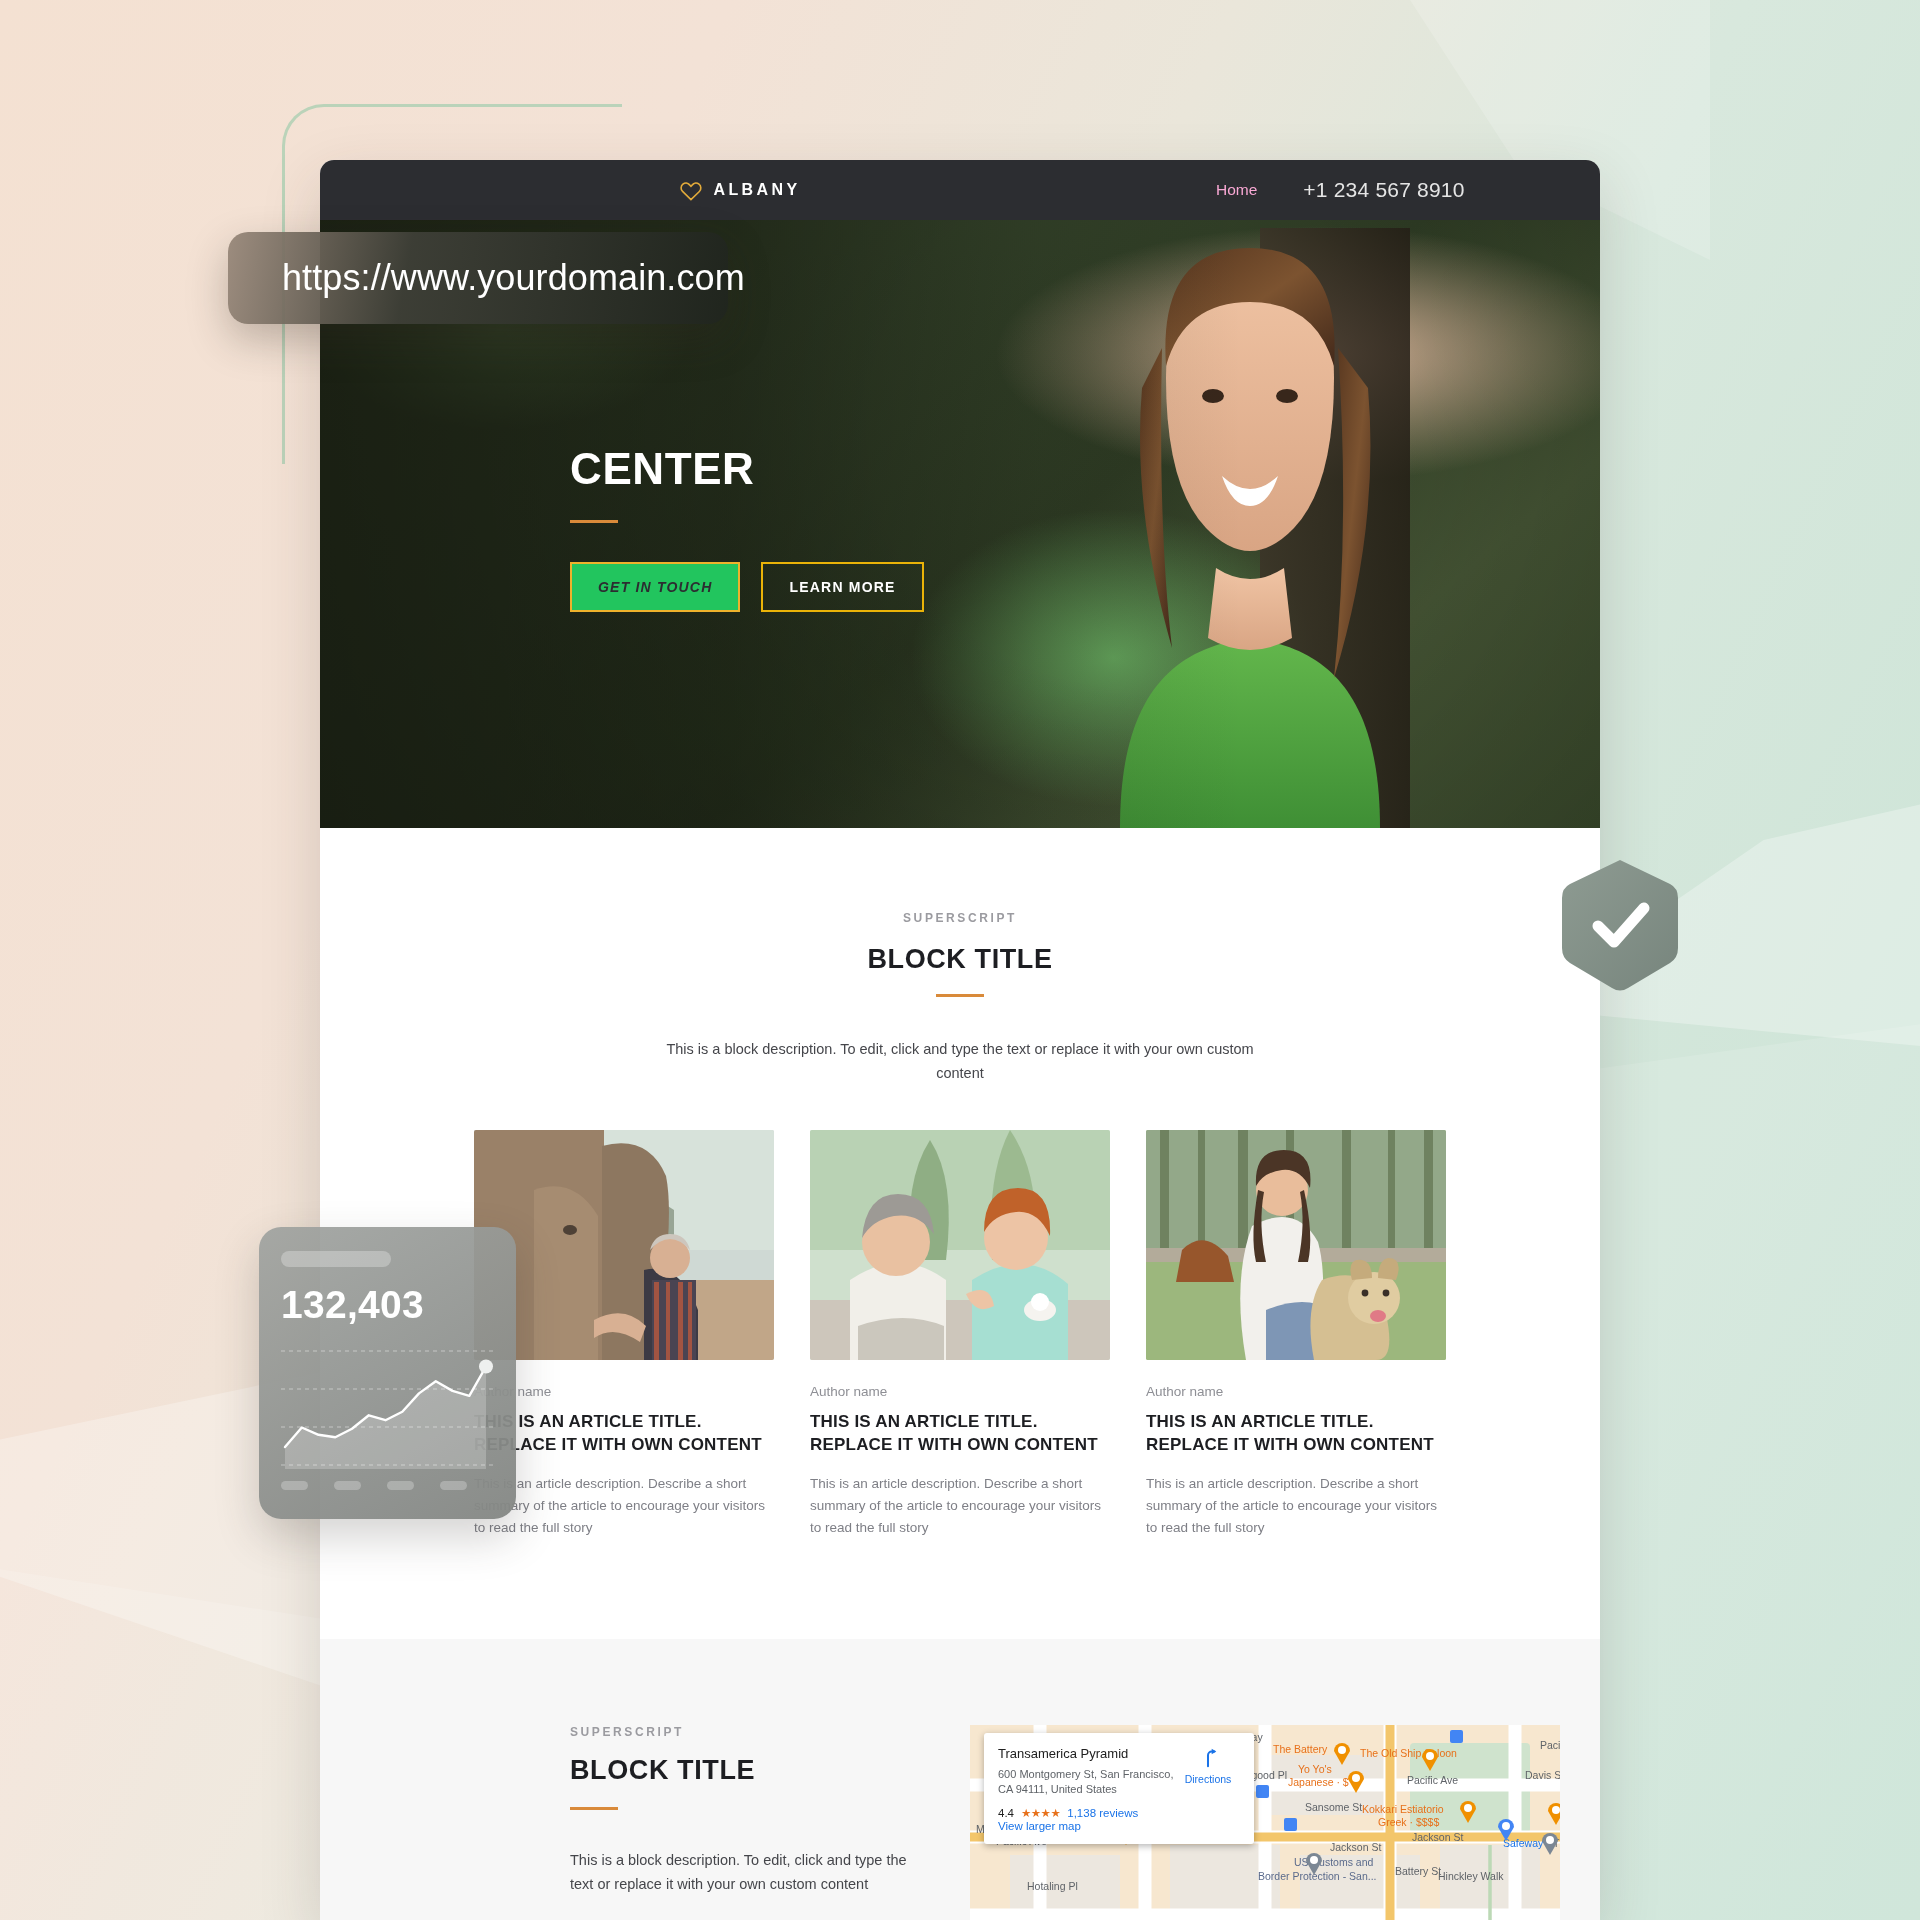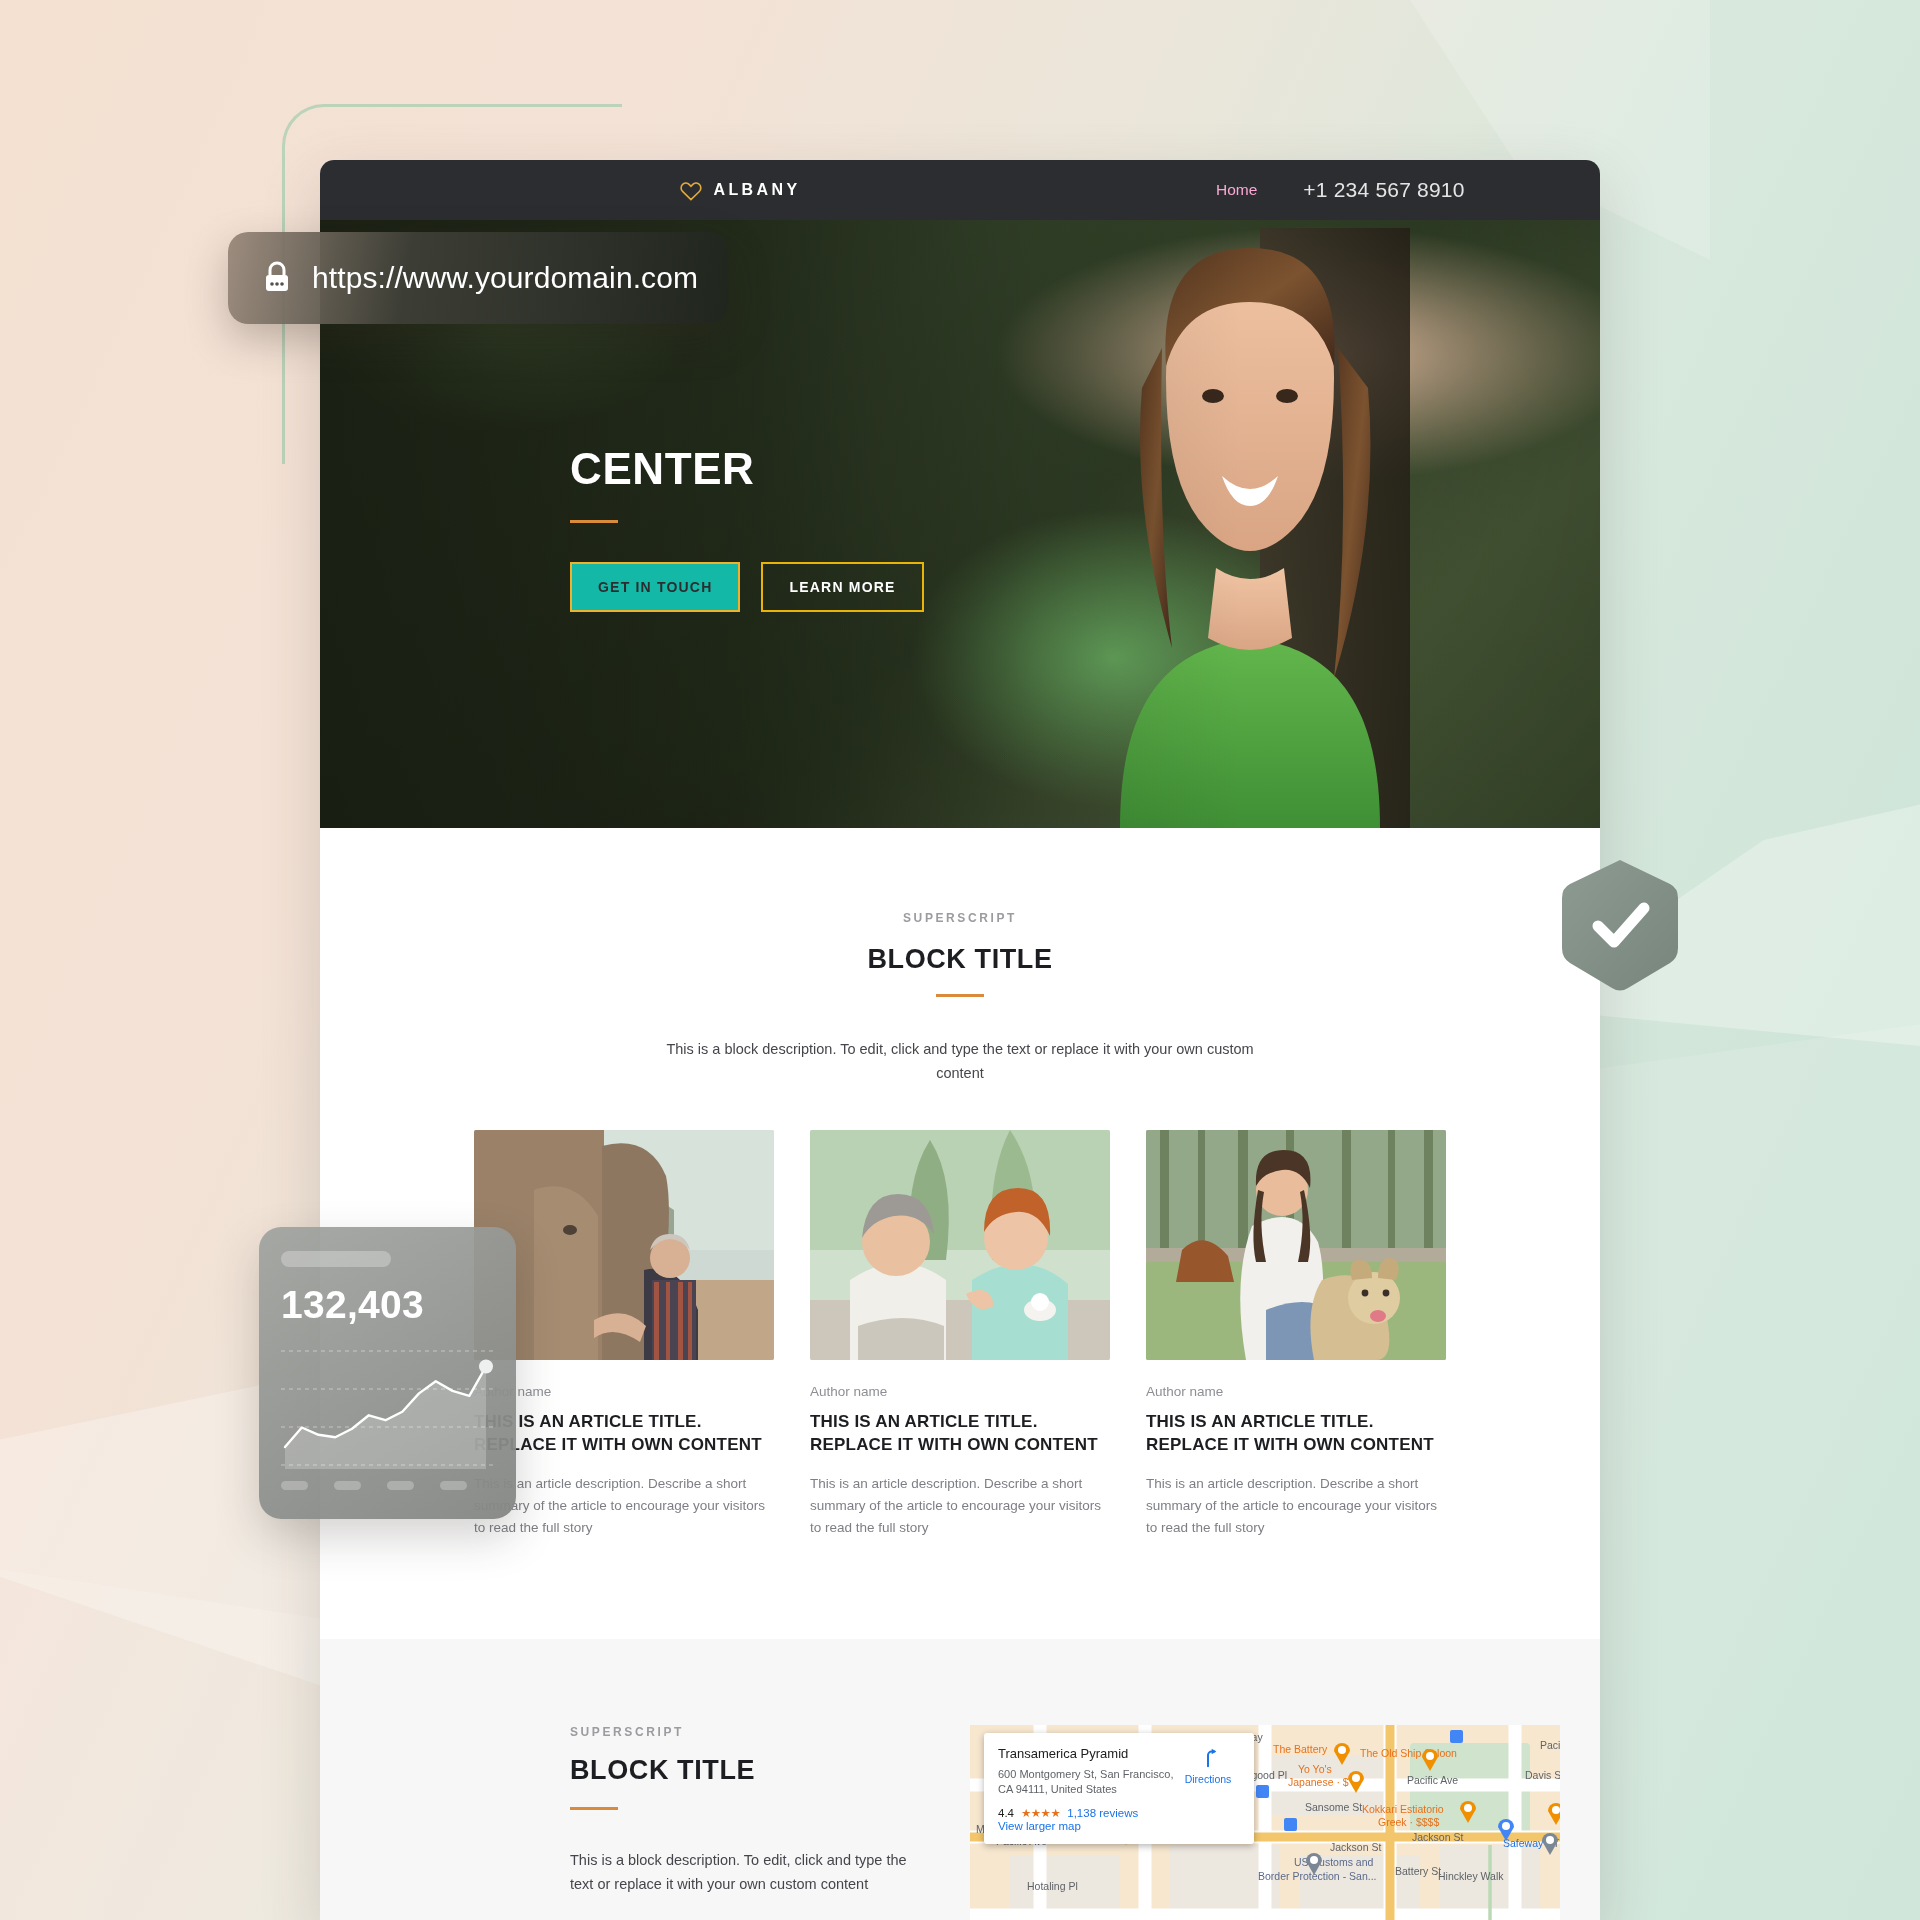--- a/index.html
+++ b/index.html
@@ -63,21 +63,21 @@
   #hero-scrim { position:absolute; inset:0;
      background:linear-gradient(90deg,rgba(20,24,14,.72) 0%,rgba(20,24,14,.55) 32%,rgba(20,24,14,.12) 56%,rgba(20,24,14,0) 72%); }
   #hero-content { position:absolute; left:250px; top:224px; width:420px; }
   #hero-title { color:#fff; font-size:44px; line-height:50px; font-weight:800;
      letter-spacing:.6px; text-transform:uppercase; font-stretch:condensed; }
   #hero-rule { width:48px; height:3px; background:#d98a3a; margin:26px 0 26px; }
   #hero-desc { color:#eaeae6; font-size:15px; line-height:26px; max-width:380px; }
   #hero-actions { display:flex; gap:21px; margin-top:39px; }
   .btn { font-size:14px; font-weight:700; letter-spacing:1.2px; padding:15px 26px;
      text-transform:uppercase; cursor:pointer; }
-  #btn-primary { background:#14b8a6; color:#2c2d31; border:2px solid #eeb22c; }
+  #btn-primary { background:#22c55e; color:#2c2d31; border:2px solid #eeb22c;font-style:italic; }
   #btn-secondary { background:transparent; color:#fff; border:2px solid #eab308; }
 
   
   #articles-section { background:#fff; padding:83px 0 100px; }
   .superscript { font-size:12px; letter-spacing:2.6px; color:#9b9ba0; font-weight:700;
      text-transform:uppercase; }
   .block-title { font-size:27px; font-weight:800; letter-spacing:.6px; color:#1d1e22;
      text-transform:uppercase; font-stretch:condensed; }
   .accent-rule { width:48px; height:3px; background:#d98a3a; }
   #articles-head { text-align:center; }
@@ -100,21 +100,21 @@
   #contact-left .block-title { margin-top:16px; }
   #contact-left .accent-rule { margin:21px 0 0; }
   #contact-desc { margin-top:38px; font-size:14.5px; line-height:24px; color:#45464b; }
   #map-wrap { flex:1; position:relative; height:400px; overflow:hidden; background:#e8e5de; }
 
   
   #url-pill { position:absolute; left:228px; top:232px; width:500px; height:92px;
      border-radius:20px; display:flex; align-items:center; gap:20px; padding-left:34px;
      background:linear-gradient(100deg,rgba(150,134,120,.93) 0%,rgba(62,63,55,.95) 36%,rgba(32,37,30,.95) 100%);
      box-shadow:0 16px 40px rgba(50,42,34,.28); }
-  #url-text { color:#fff; font-size:30px; letter-spacing:.1px; }
+  #url-text { color:#fff; font-size:36px; letter-spacing:.1px; }
 
   
   #stats-card { position:absolute; left:259px; top:1227px; width:257px; height:292px;
      border-radius:22px; padding:24px 22px 0;
      background:linear-gradient(150deg,rgba(160,163,160,.93),rgba(131,134,131,.95));
      box-shadow:0 18px 44px rgba(60,55,48,.22); overflow:hidden; }
   #stats-pill { width:110px; height:16px; border-radius:9px; background:rgba(255,255,255,.28); }
   #stats-number { margin-top:16px; color:#fff; font-size:39px; font-weight:700; letter-spacing:.3px; }
   #stats-chart { margin-top:14px; position:relative; height:136px; }
   #stats-footer { display:flex; gap:26px; margin-top:4px; }

